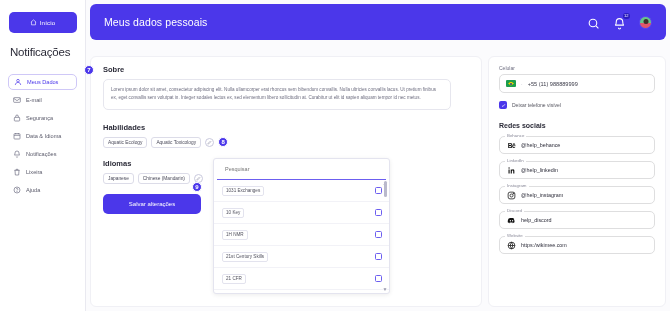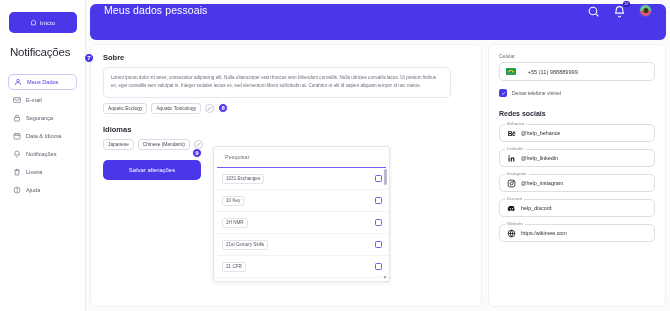--- a/index.html
+++ b/index.html
@@ -36,21 +36,21 @@
   .nav-item.active {
     border: 1px solid #cfc8f7; color: #4b37ea; background: #ffffff;
   }
   .nav-item .ico { width: 8px; height: 8px; display: flex; align-items: center; justify-content: center; }
   .nav-item .ico svg { width: 8px; height: 8px; }
 
   
   .right-col { flex: 1; display: flex; flex-direction: column; min-width: 0; }
   .header {
     height: 36px; background: #4b37ea; color: #fff;
-    display: flex; align-items: flex-start; padding: 0 14px;
+    display: flex; align-items: center; padding: 0 14px;
     border-radius: 0 0 0 0;
     margin: 4px 4px 0 4px; border-radius: 6px;
   }
   .header-title { font-size: 10.5px; letter-spacing: .1px; }
   .header-actions { margin-left: auto; display: flex; align-items: center; gap: 13px; }
   .header-actions .hicon { width: 13px; height: 13px; position: relative; cursor: pointer; }
   .header-actions .hicon svg { width: 13px; height: 13px; }
   .badge-count {
     position: absolute; top: -3px; right: -4px;
     background: #2a1bbf; color: #fff; font-size: 4px;
@@ -61,21 +61,21 @@
     width: 13px; height: 13px; border-radius: 50%;
     background: linear-gradient(180deg,#66c48a 55%, #e0566a 55%);
     border: 1px solid #5a48ee; position: relative; overflow: hidden; cursor: pointer;
   }
   .avatar::after {
     content:""; position:absolute; left:50%; top:2.5px; transform:translateX(-50%);
     width:5px; height:5px; border-radius:50%; background:#3c3128;
   }
 
   
-  .body { flex: 1; display: flex; gap: 0; padding: 4px 4px 4px 4px; min-height: 0; }
+  .body { flex: 1; display: flex; gap: 0; padding: 4px 4px 4px 4px; min-height: 0; margin-top: 12px; }
   .main-card {
     flex: 1; background: #ffffff; border-radius: 6px;
     padding: 8px 12px; position: relative; min-width: 0;
     border: 1px solid #f0f0f5;
   }
   .side-card {
     width: 178px; flex: 0 0 178px; background: #ffffff;
     border-radius: 6px; margin-left: 6px; padding: 8px 10px;
     border: 1px solid #f0f0f5;
   }
@@ -298,20 +298,21 @@
     <div class="body">
 
       <section class="main-card">
 
         <div style="display:flex;align-items:center;gap:4px;position:relative;">
           <span class="num-badge" style="position:absolute;left:-19px;top:0;">7</span>
           <span class="sec-label">Sobre</span>
         </div>
         <div class="about-box">Lorem ipsum dolor sit amet, consectetur adipiscing elit. Nulla ullamcorper erat rhoncus sem bibendum convallis. Nulla ultricies convallis lacus. Ut pretium finibus ex, eget convallis sem volutpat in. Integer sodales lectus ex, sed elementum libero sollicitudin at. Curabitur ut elit id sapien aliquam tempor id nec metus.</div>
 
+        <div style="margin-top:13px;" class="sec-label">Habilidades</div>
         <div class="tag-row">
           <span class="tag">Aquatic Ecology</span>
           <span class="tag">Aquatic Toxicology</span>
           <span class="edit-ico">
             <svg viewBox="0 0 24 24" fill="none" stroke="#8b8ba0" stroke-width="2.2">
                 <path d="M4 20l4-1 11-11-3-3L5 16z"></path>
               </svg>
           </span>
           <span class="num-badge">8</span>
         </div>

